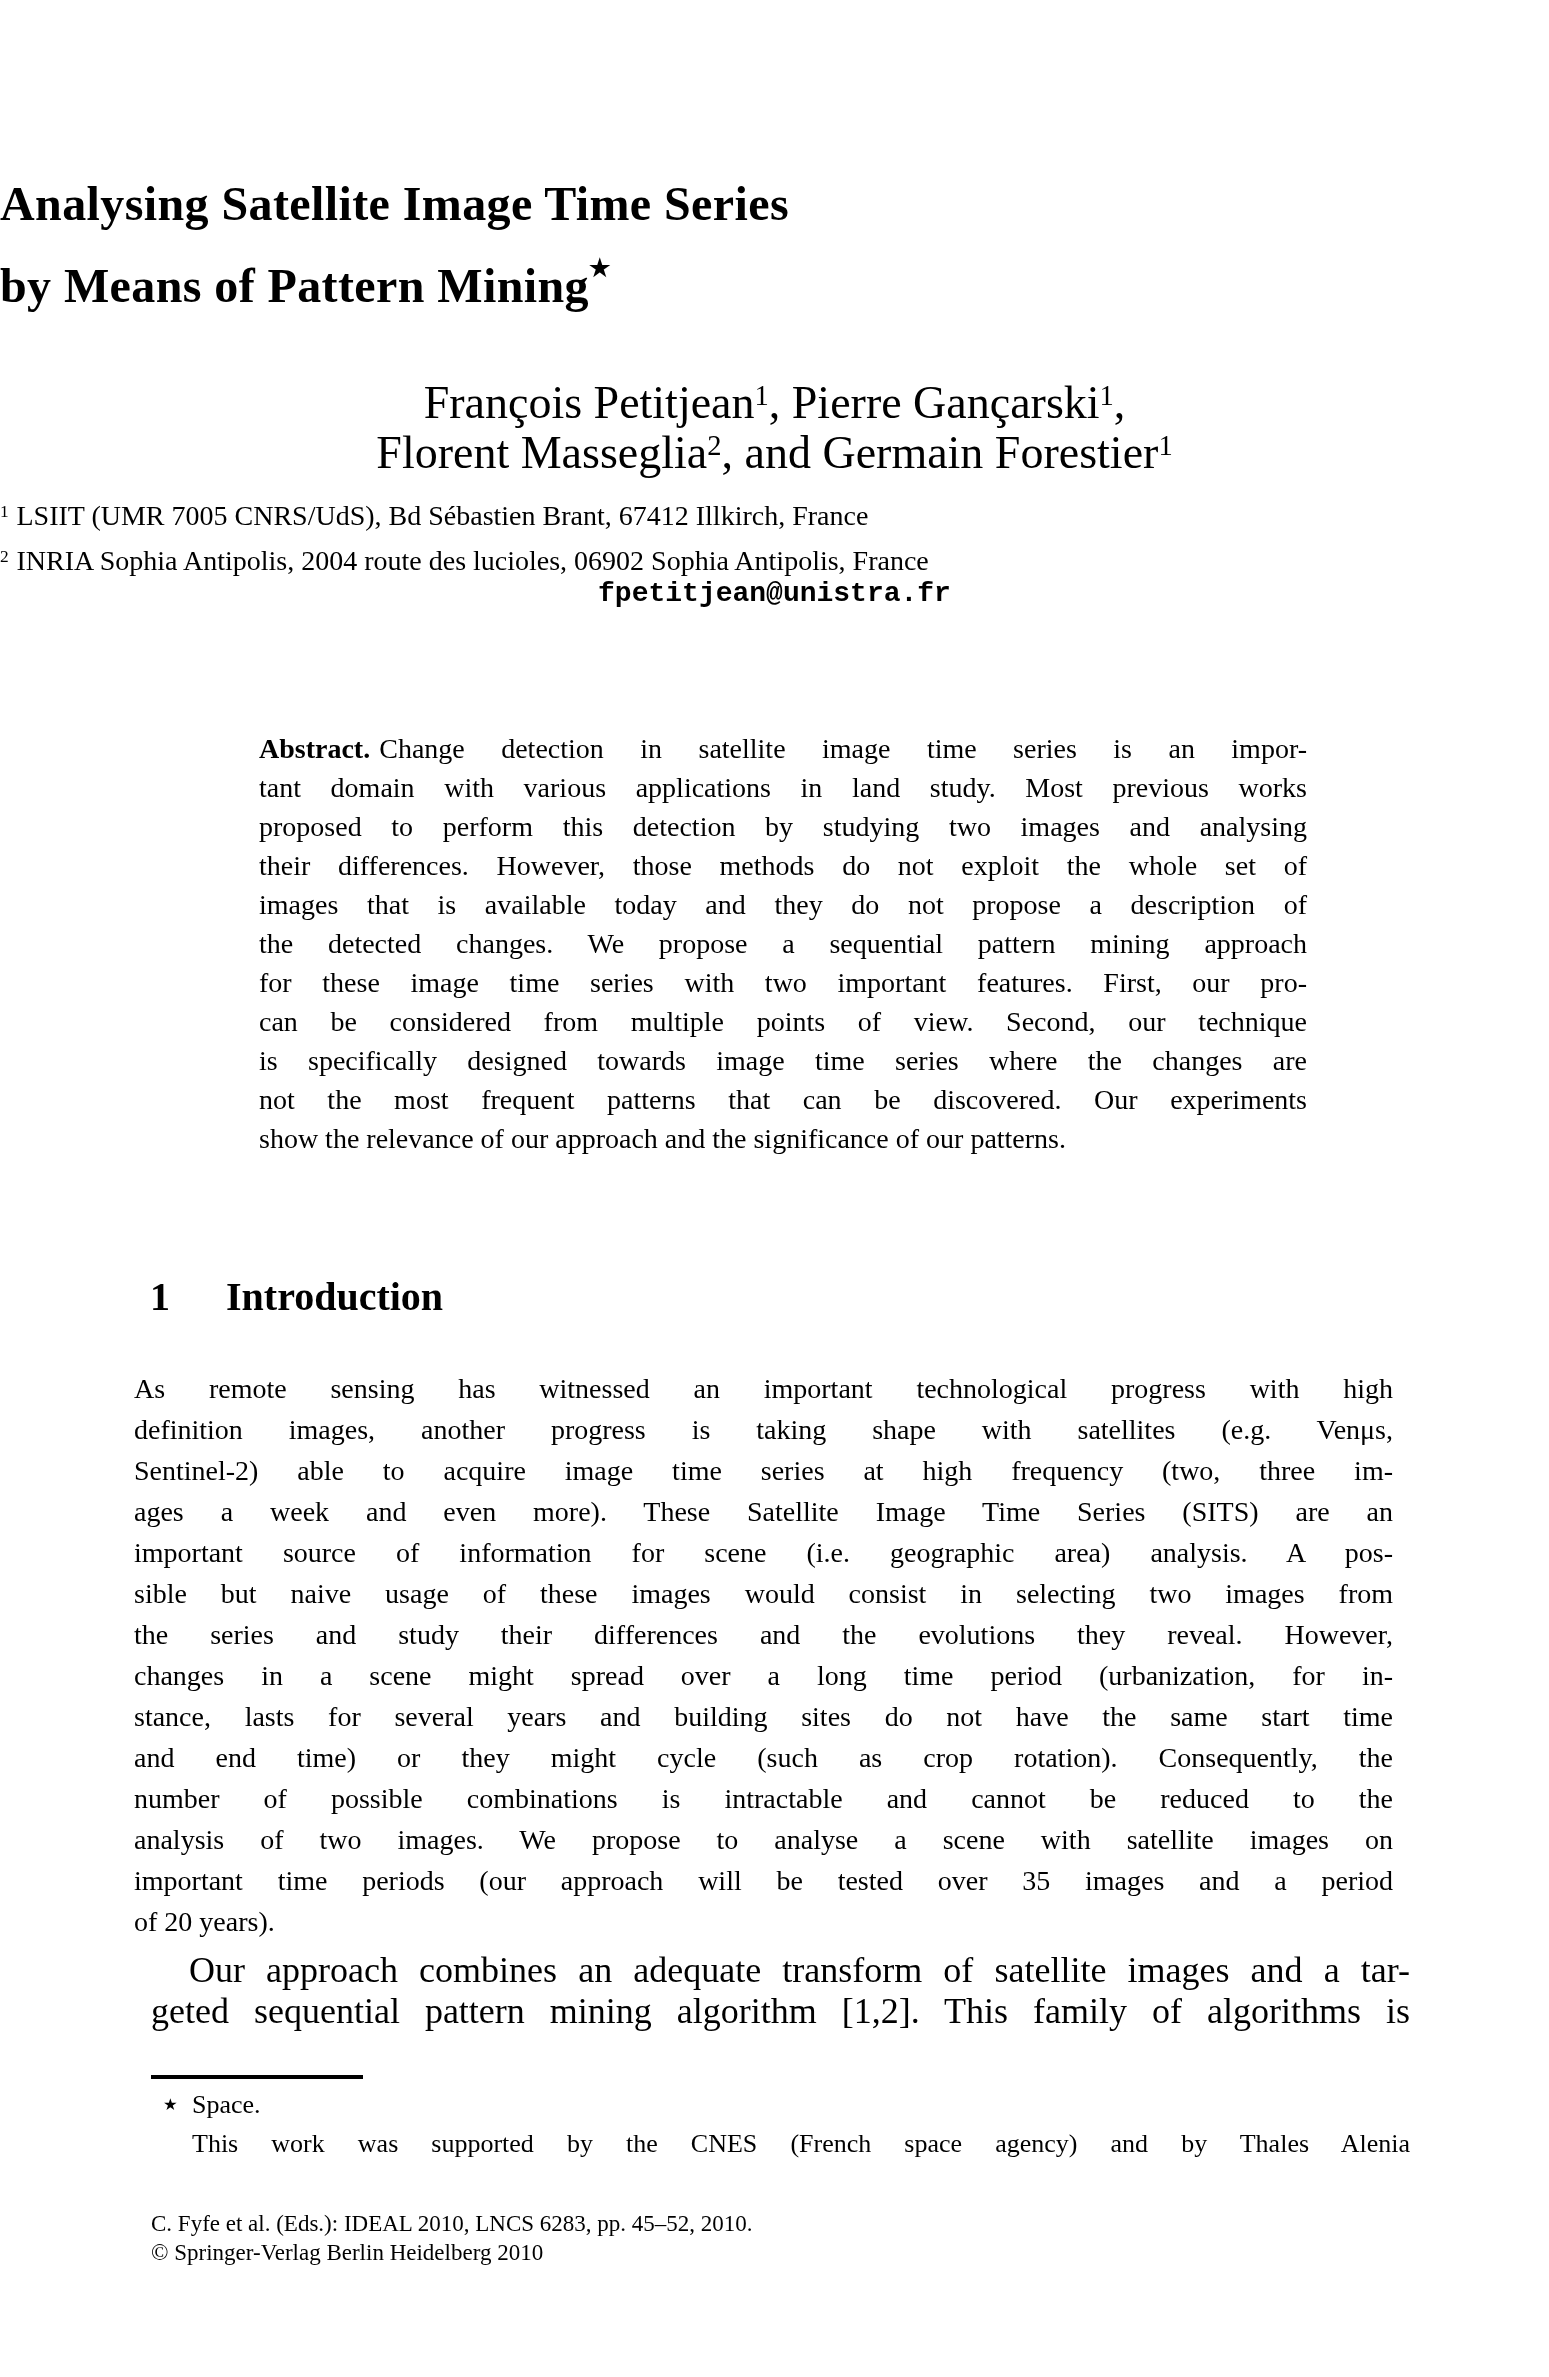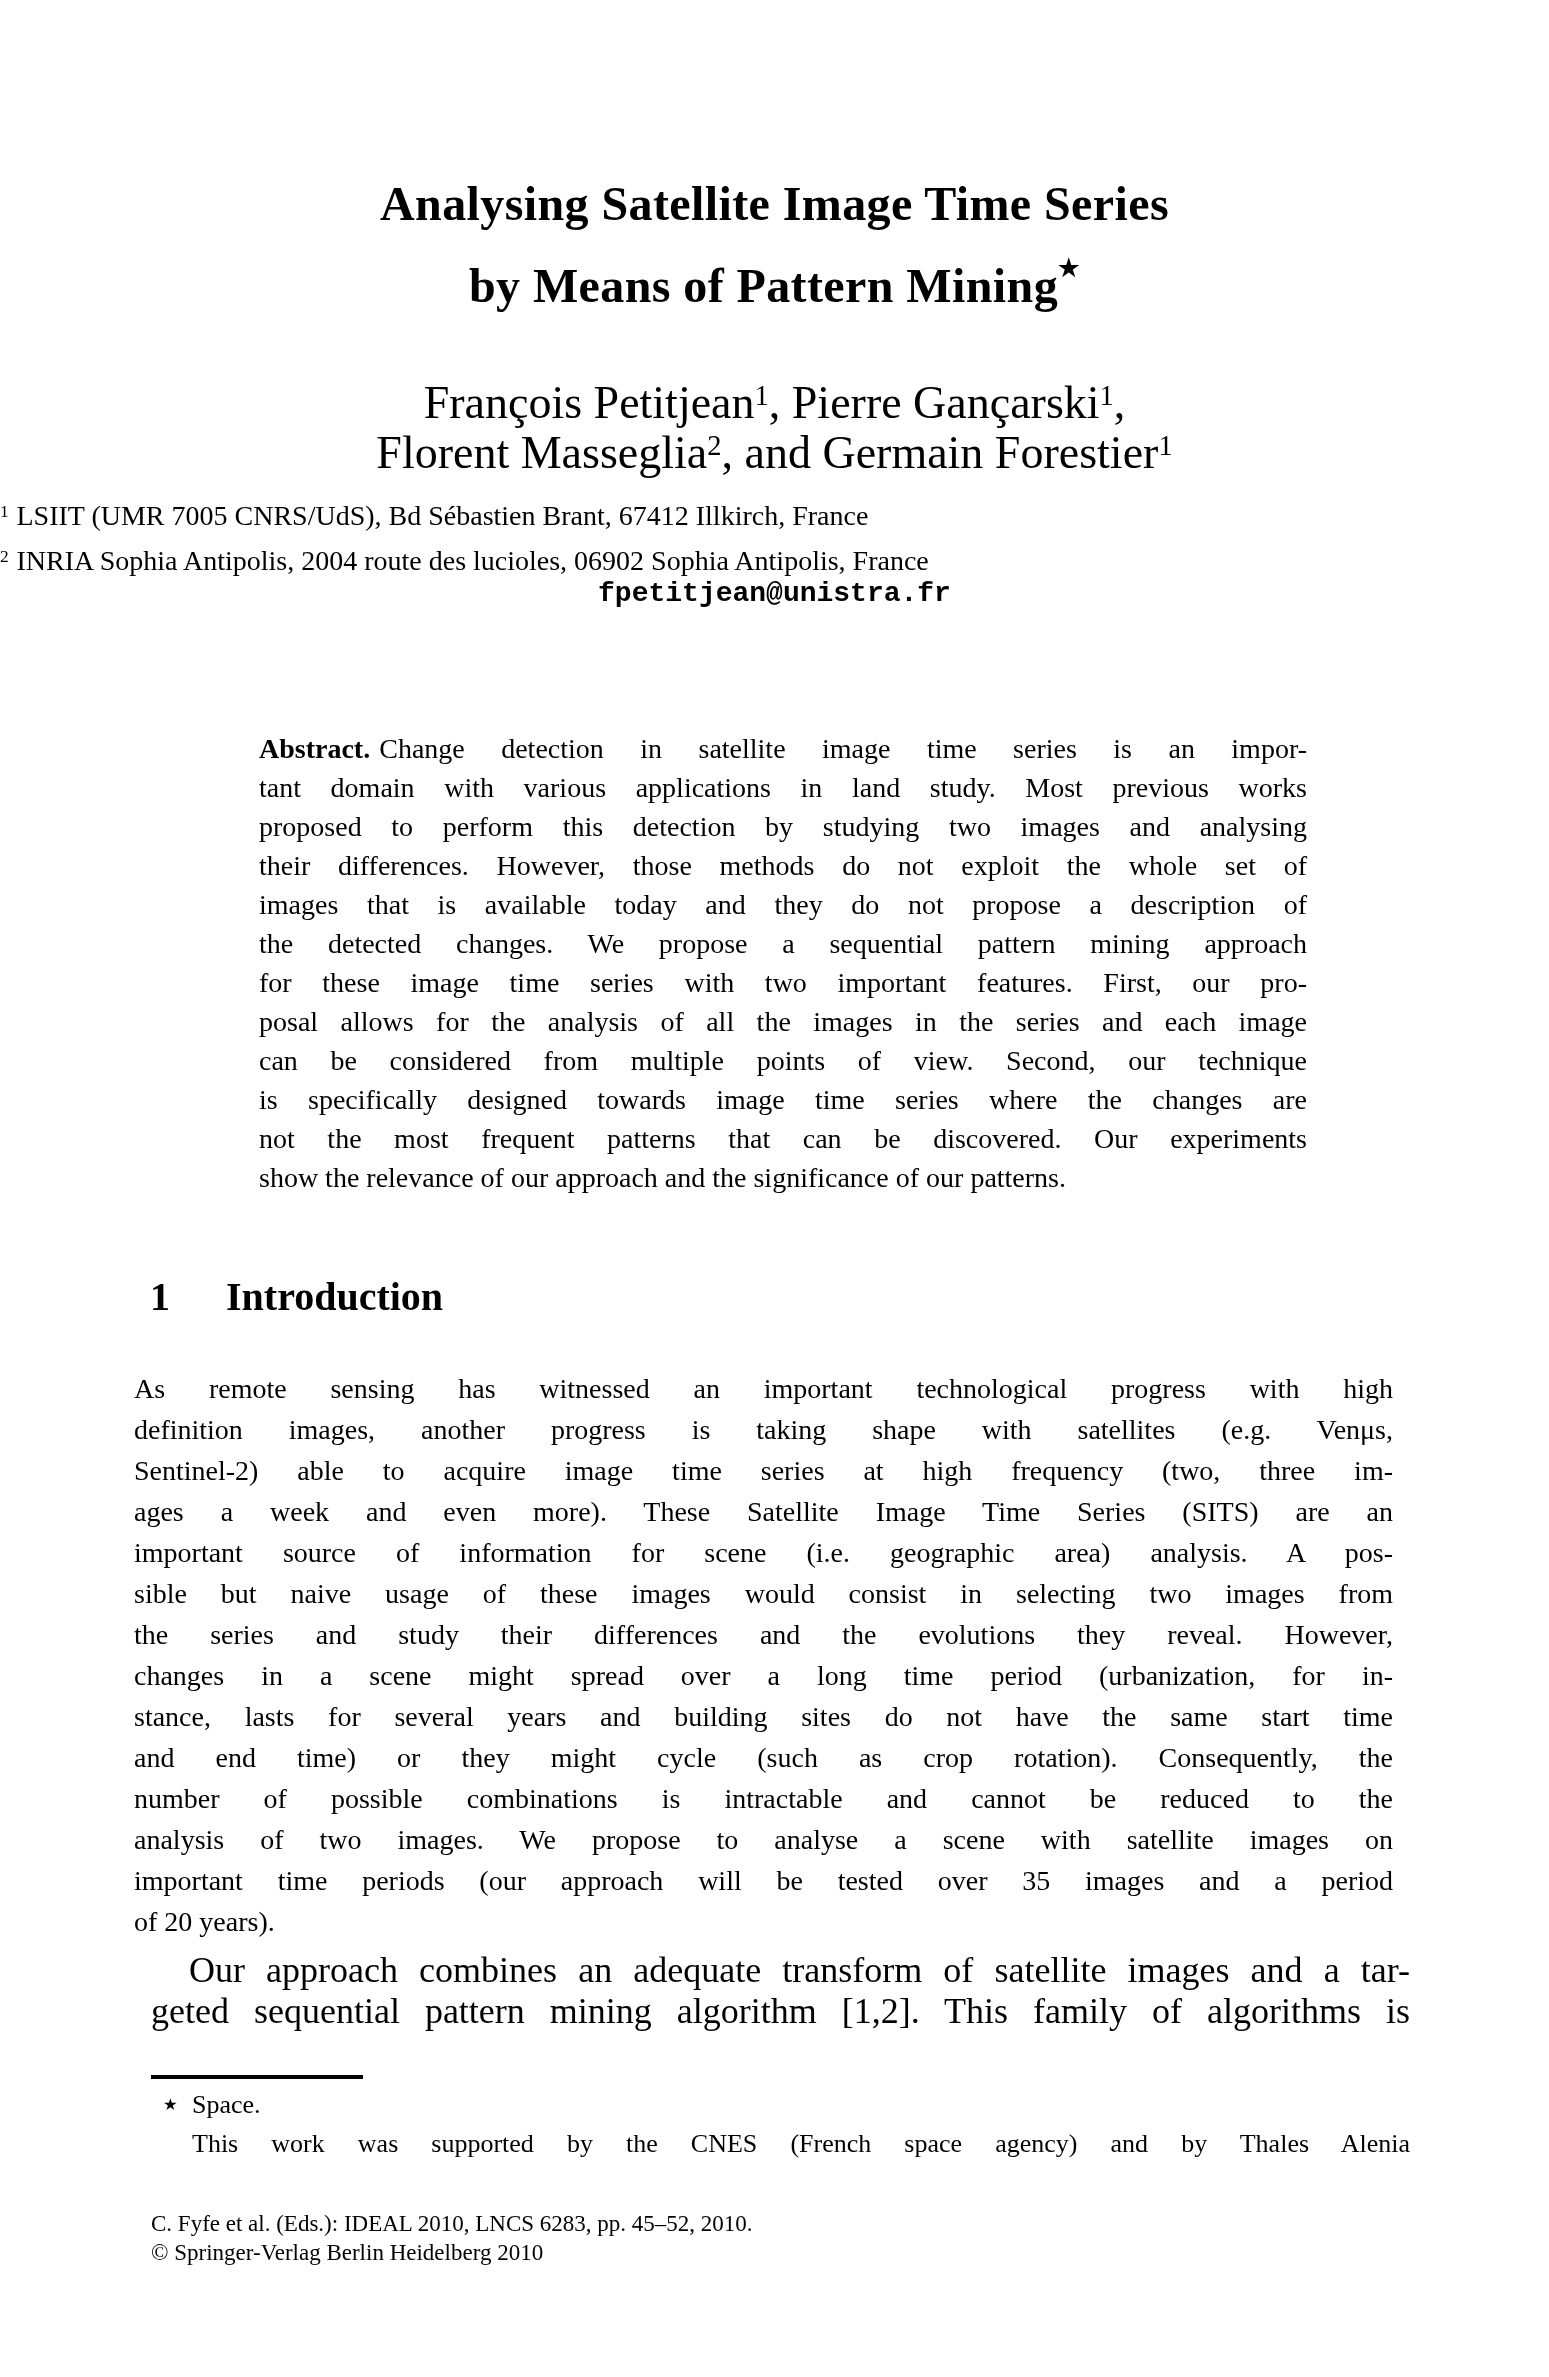--- a/index.html
+++ b/index.html
@@ -7,21 +7,21 @@
   .page{
     position:relative;
     width:1549px;height:2377px;
     background:#ffffff;color:#000000;
     font-family:"Liberation Serif","DejaVu Serif",serif;
     overflow:hidden;
   }
   
   .title-block{
     position:absolute;top:171px;left:0;width:100%;
-    text-align:center;font-weight:bold;font-size:48px;line-height:65px;
+    font-weight:bold;font-size:48px;line-height:65px;
     letter-spacing:0.4px;
   }
   .title-sup{font-size:24px;vertical-align:26px;font-weight:bold;}
   
   .authors-block{
     position:absolute;top:374px;left:0;width:100%;
     text-align:center;font-size:46px;line-height:43px;
   }
   .sup{font-size:0.62em;vertical-align:0.45em;}
   
@@ -100,21 +100,20 @@
 
   <div class="abstract-block">
     <div class="jline"><span class="abstract-label">Abstract.</span><span>Change detection in satellite image time series is an impor-</span></div>
     <div>
         <div class="jline">tant domain with various applications in land study. Most previous works</div>
         <div class="jline">proposed to perform this detection by studying two images and analysing</div>
         <div class="jline">their differences. However, those methods do not exploit the whole set of</div>
         <div class="jline">images that is available today and they do not propose a description of</div>
         <div class="jline">the detected changes. We propose a sequential pattern mining approach</div>
         <div class="jline">for these image time series with two important features. First, our pro-</div>
-        <div class="jline">posal allows for the analysis of all the images in the series and each image</div>
         <div class="jline">can be considered from multiple points of view. Second, our technique</div>
         <div class="jline">is specifically designed towards image time series where the changes are</div>
         <div class="jline">not the most frequent patterns that can be discovered. Our experiments</div>
         <div class="jline last">show the relevance of our approach and the significance of our patterns.</div>
       </div>
   </div>
 
   <div class="section-heading"><span class="heading-num">1</span><span>Introduction</span></div>
 
   <div class="para1">

